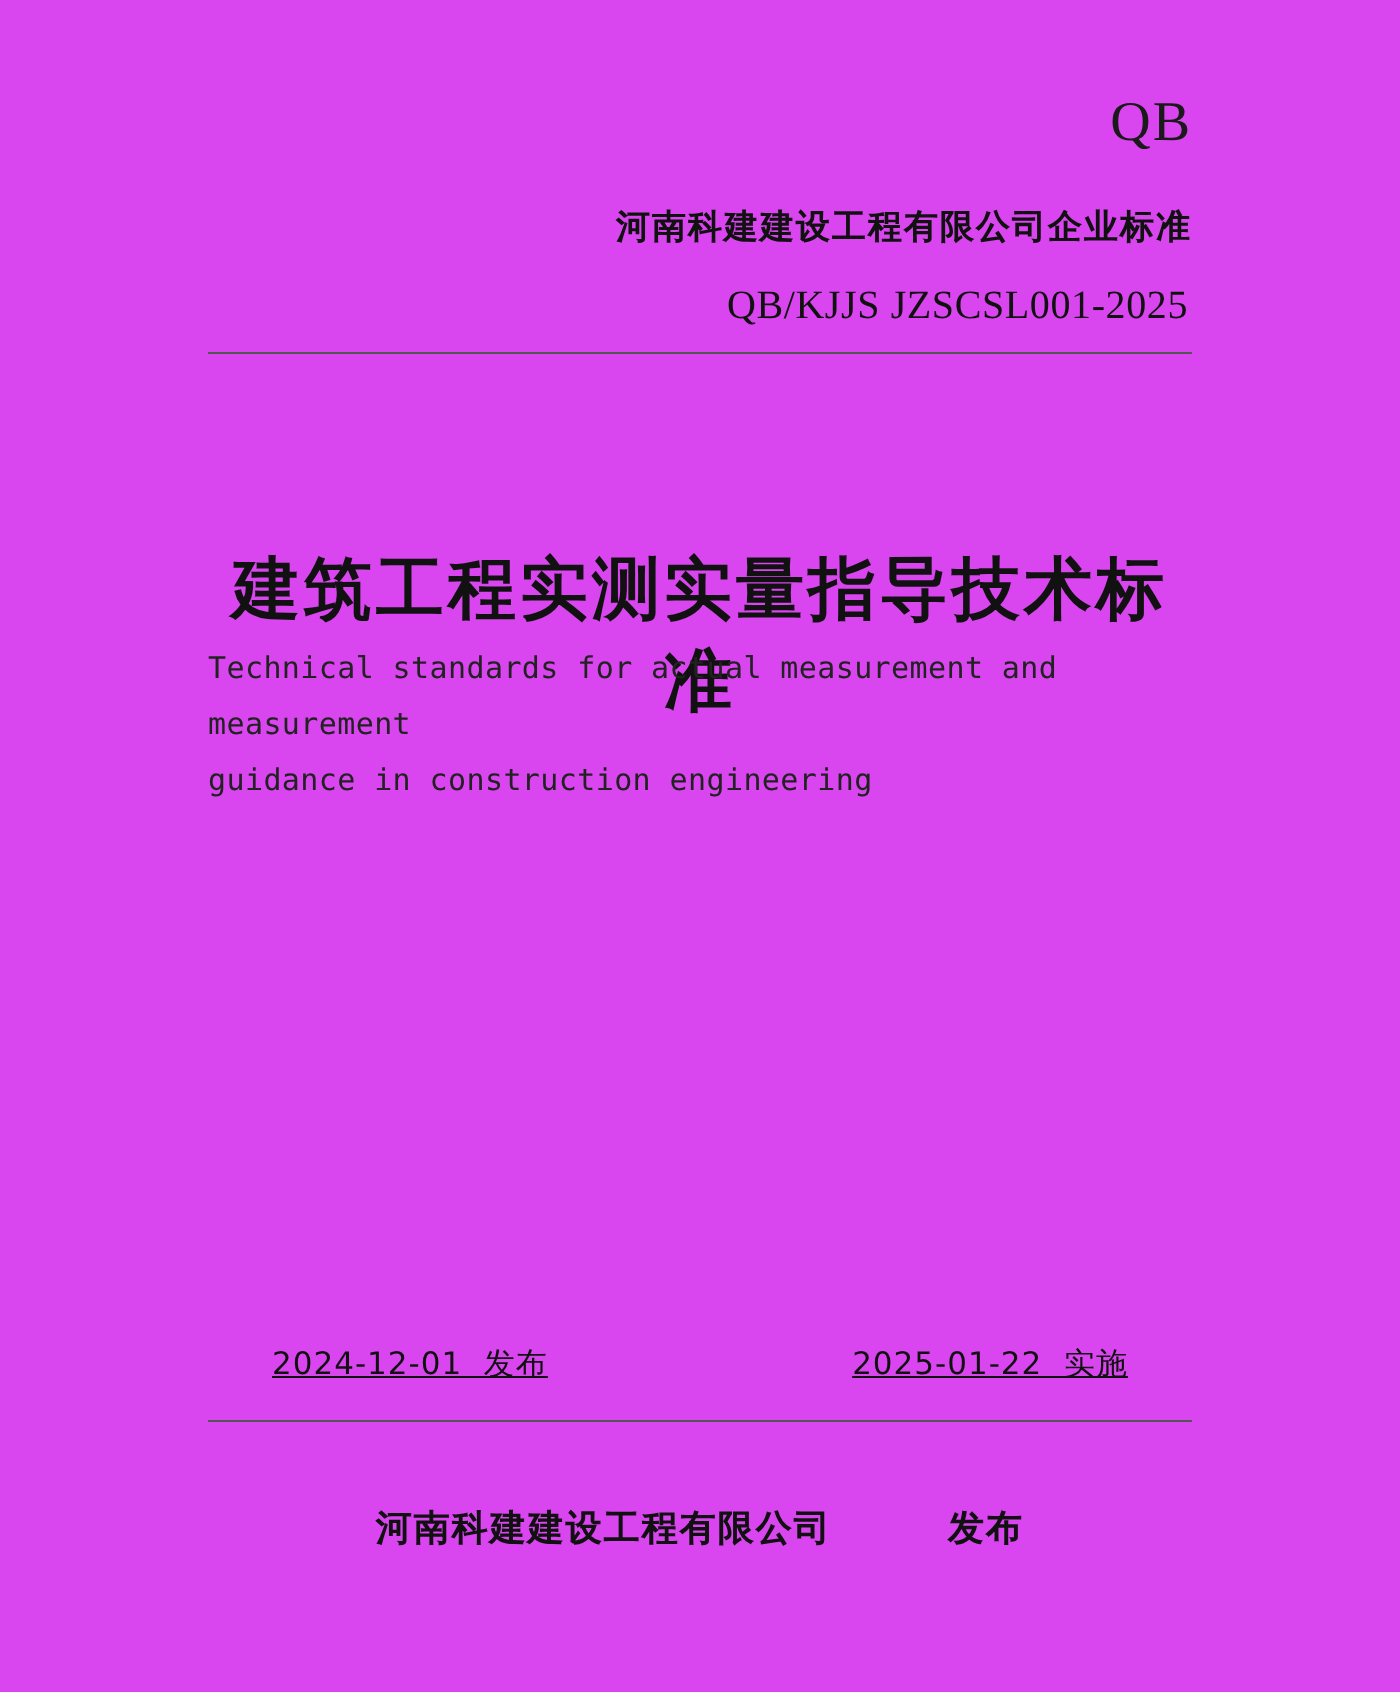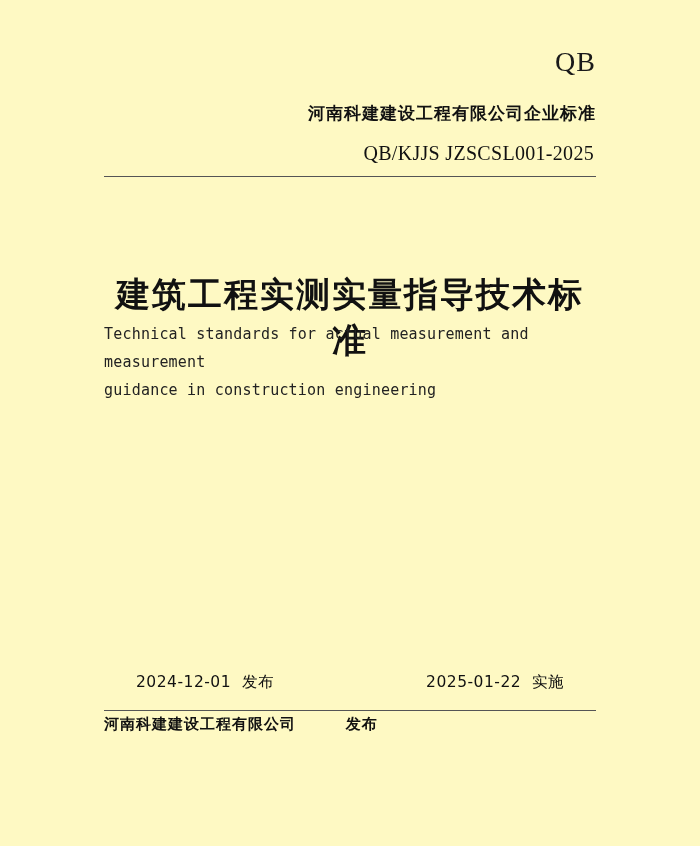--- a/index.html
+++ b/index.html
@@ -11,21 +11,21 @@
     width: 700px;
     height: 846px;
     font-family: "Liberation Serif", serif;
     color: #1a1a1a;
     overflow: hidden;
   }
   .page {
     position: relative;
     width: 700px;
     height: 846px;
-    background: #fef9c3;
+    background: #d946ef;
   }
   .sheet {
     position: absolute;
     left: 104px;
     top: 0;
     width: 492px;
     height: 846px;
   }
 
   
@@ -99,40 +99,41 @@
     left: 0;
     top: 672px;
     width: 492px;
     display: flex;
     justify-content: space-between;
     padding: 0 32px;
     box-sizing: border-box;
     font-family: "DejaVu Sans", sans-serif;
     font-size: 15.5px;
     color: #111;
+    text-decoration: underline;
   }
   .dates .date-cell {
     white-space: pre;
     letter-spacing: 0.5px;
   }
   .rule-bottom {
     position: absolute;
     left: 0;
     top: 710px;
     width: 492px;
     border-top: 1px solid #555;
   }
   .issuer {
     position: absolute;
     left: 0;
-    top: 715px;
+    top: 752px;
     width: 492px;
-    text-align: left;
+    text-align: center;
     font-family: "DejaVu Sans", sans-serif;
-    font-size: 15px;
+    font-size: 18px;
     font-weight: bold;
     letter-spacing: 1px;
     color: #111;
     white-space: pre;
   }
 </style>
 </head>
 <body>
 
 <div class="page">

